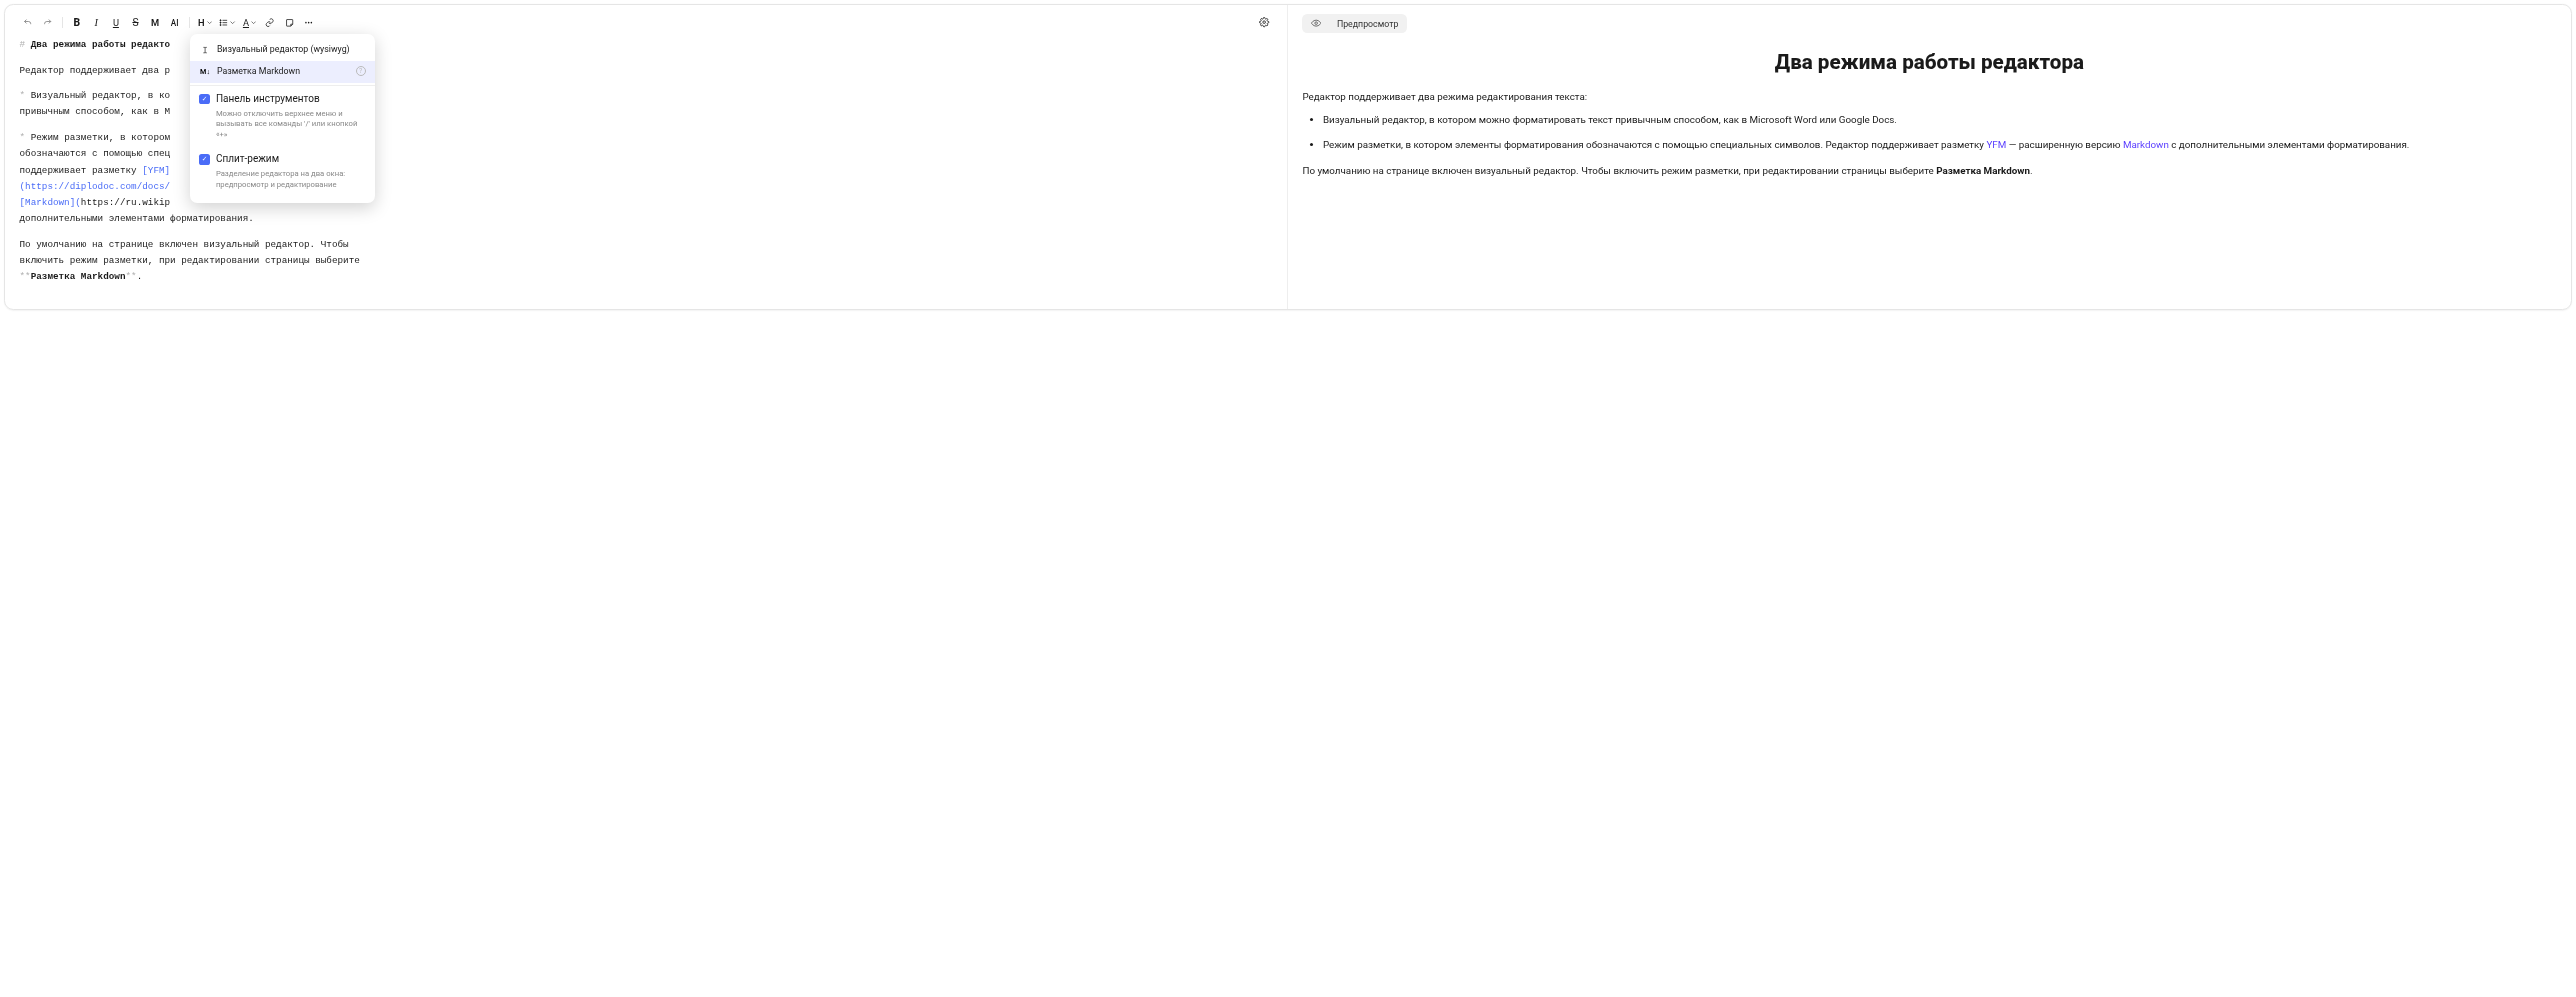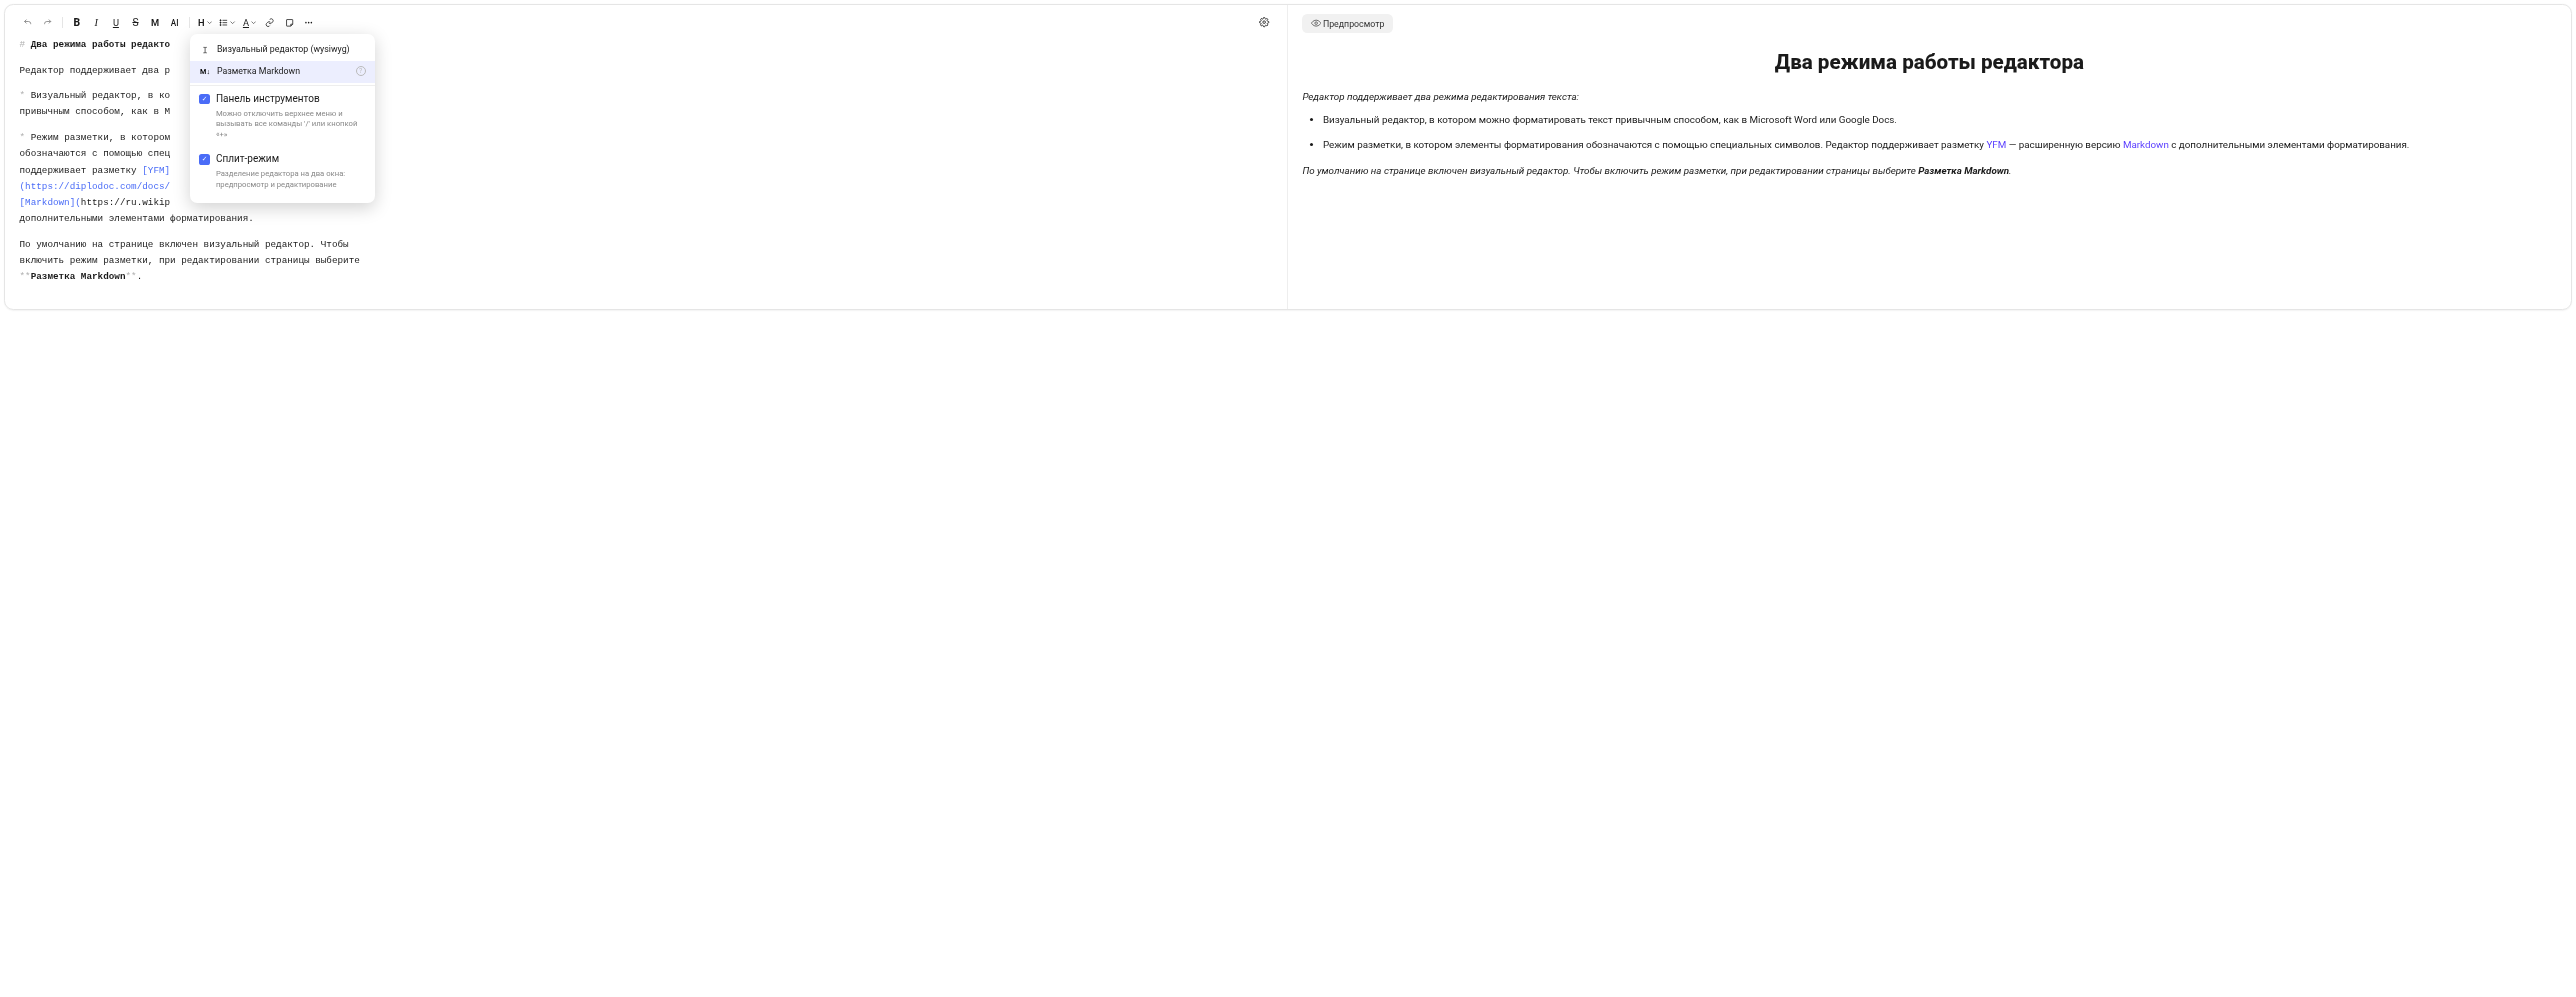--- a/index.html
+++ b/index.html
@@ -93,31 +93,31 @@
     flex-shrink: 0;
     margin-top: 1px;
   }
   .popup-group { padding: 5.2px 9.3px 7.2px 9.3px; display:flex; gap:6.2px; align-items:flex-start; }
   .popup-group .pg-body { flex:1; }
   .popup-group .pg-label { font-size: 10px; color:#1a1a1a; }
   .popup-group .pg-desc { font-size: 7.7px; color:#888; margin-top:5px; line-height:1.4; }
   .popup-divider { height:0.5px; background:#eee; margin: 2.1px 0; }
   
   .preview-badge {
-    display: inline-flex; align-items: center; gap: 2px;
+    display: inline-flex; align-items: center; gap: 16px;
     background: #f1f1f1;
     border-radius: 5.2px;
     padding: 4.1px 8.2px;
     font-size: 8.8px;
     color: #333;
     margin-bottom: 9.3px;
   }
   .preview-body { font-size: 9.8px; line-height: 1.55; color: #1a1a1a; }
   .preview-body h1 { font-size: 20.6px; font-weight: 800; margin: 5.2px 0 9.3px 0; text-align: center; }
-  .preview-body p { margin-bottom: 8.2px; font-style: italic; }
+  .preview-body p { margin-bottom: 8.2px; }
   .preview-body ul { padding-left: 20.6px; margin-bottom: 9.3px; }
   .preview-body li { margin-bottom: 10.3px; }
   .preview-body a { color: #5b3fff; text-decoration: none; }
   .preview-body strong { font-weight: 700; }
   svg { display: block; }
 </style>
 </head>
 <body>
 
 <div class="app">

